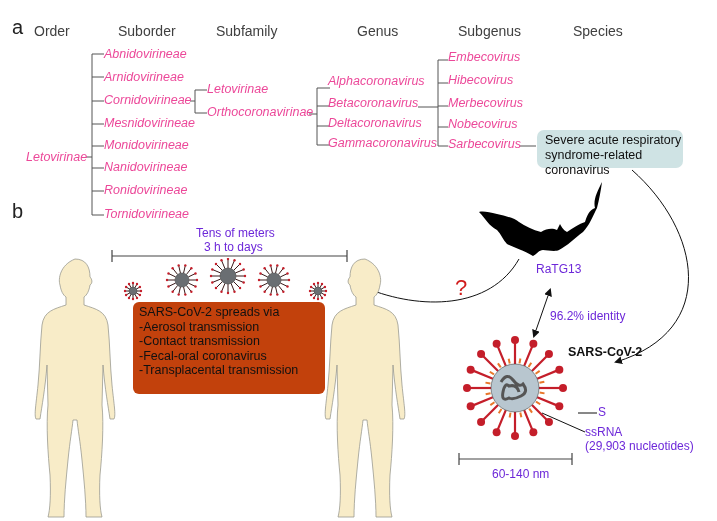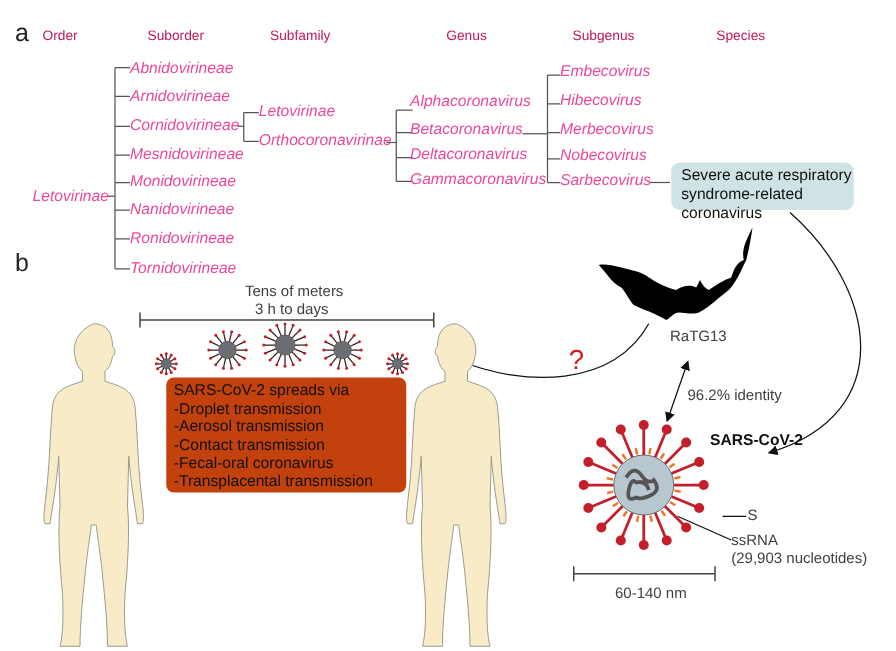--- a/index.html
+++ b/index.html
@@ -1,24 +1,24 @@
 <!DOCTYPE html>
 <html><head>
 <meta charset="utf-8">
 <style>
   html, body { margin:0; padding:0; background:#ffffff; }
   body { width:717px; height:521px; position:relative; overflow:hidden; font-family:"Liberation Sans", sans-serif; color:#111; }
   .abs { position:absolute; white-space:nowrap; }
   .panel-label { font-size:20px; color:#222; }
-  .rank { font-size:11px; color:#be185d; }
+  .rank { font-size:14px; color:#404040; }
   .taxon { font-size:12.5px; font-style:italic; color:#ec4899; }
   svg.lines { position:absolute; left:0; top:0; }
   .species-box { position:absolute; left:537px; top:130px; width:146px; height:38px; background:#cfe3e4; border-radius:7px; font-size:12.5px; line-height:15px; padding:3px 0 0 8px; box-sizing:border-box; }
   .spread-box { position:absolute; left:133px; top:302px; width:192px; height:92px; background:#c2410c; border-radius:6px; font-size:12.5px; line-height:14.6px; padding:3px 0 0 6px; box-sizing:border-box; }
-  .txt { font-size:12px; color:#404040; }
+  .txt { font-size:12px; color:#6d28d9; }
   .bold { font-weight:bold; font-size:12.5px; }
   .q { font-size:22px; color:#d11d1d; }
 </style>
 </head>
 <body>
 
 <div class="abs panel-label" style="left:12px;top:16px;">a</div>
 <div class="abs panel-label" style="left:12px;top:200px;">b</div>
 
 <div class="abs rank" style="left:34px;top:23px;">Order</div>
@@ -270,21 +270,20 @@
       <line x1="200" y1="29.535898384862247" x2="202" y2="26.071796769724493" stroke="#3a1a1a" stroke-width="1"></line>
       <circle cx="202" cy="26.071796769724493" r="1.2" fill="#c41e2a"></circle>
       <line x1="201.46410161513776" y1="31" x2="204.9282032302755" y2="28.999999999999996" stroke="#3a1a1a" stroke-width="1"></line>
       <circle cx="204.9282032302755" cy="28.999999999999996" r="1.2" fill="#c41e2a"></circle>
       <circle cx="198" cy="33" r="4" fill="#6a6e72" stroke="#444" stroke-width="0.6"></circle>
     </g>
   </svg>
 
 <div class="spread-box">
   <div>SARS-CoV-2 spreads via</div>
-  <div>-Droplet transmission</div>
   <div>-Aerosol transmission</div>
   <div>-Contact transmission</div>
   <div>-Fecal-oral coronavirus</div>
   <div>-Transplacental transmission</div>
 </div>
 
 <div class="abs q" style="left:455px;top:275px;">?</div>
 
 <svg class="abs" style="left:475px;top:180px;" width="140" height="80" viewBox="0 0 140 80">
   <path d="M127,2 C122,12 118,20 120,28 C114,30 112,36 110,42 C104,44 98,48 92,52 C88,50 86,46 85,44 L82,50 C78,48 72,48 66,52 C58,50 50,46 44,42 C40,38 30,36 22,34 C14,32 8,31 4,32 C10,38 14,46 22,50 C26,54 28,60 32,64 C40,68 48,70 58,76 C62,74 64,70 68,70 C72,70 80,72 84,70 C92,66 100,58 108,52 C114,46 118,36 122,28 C124,20 126,10 127,2 Z" fill="#000"></path>

